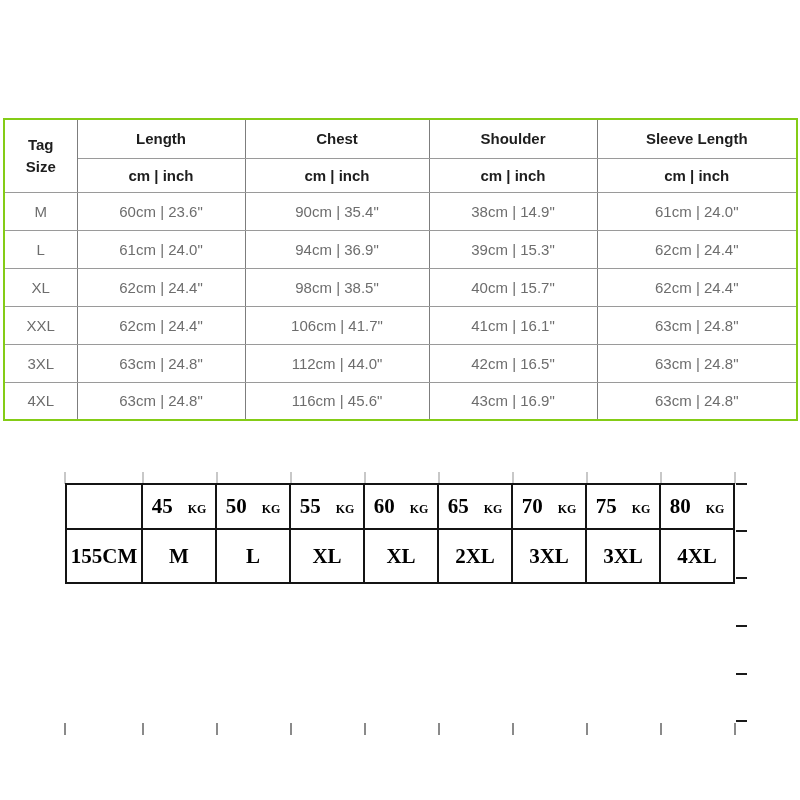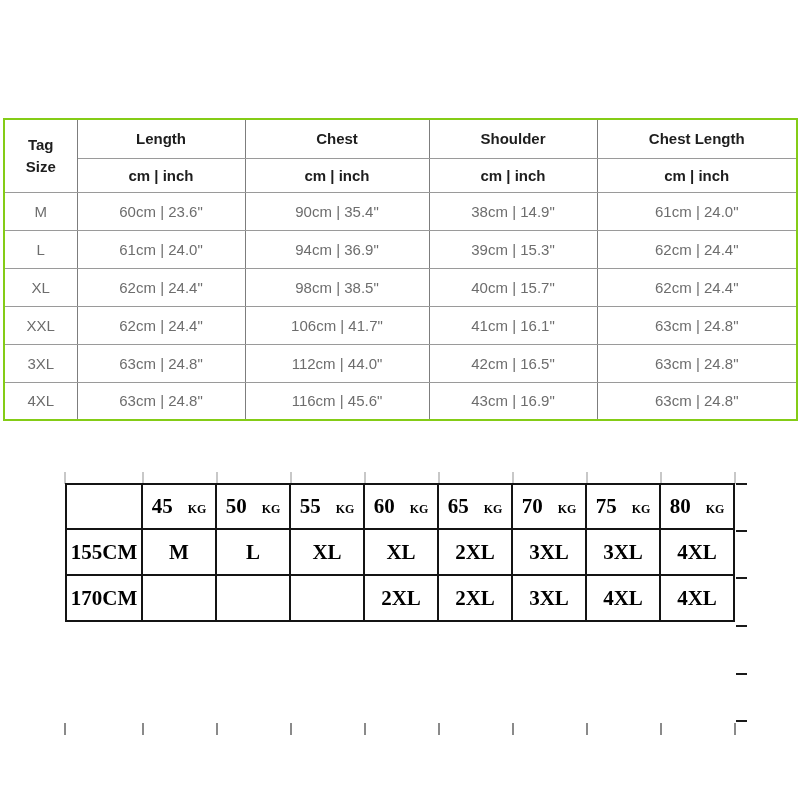--- a/index.html
+++ b/index.html
@@ -32,21 +32,21 @@
   .weight-table{
     position:absolute;left:65px;top:483px;
     border:2px solid #141414;
     font-family:"Liberation Serif","DejaVu Serif",serif;
   }
   .weight-table th,.weight-table td{
     border:2px solid #141414;text-align:center;vertical-align:middle;padding:0;
     font-weight:bold;color:#000;font-size:21px;
   }
   .weight-table thead tr{height:45px;}
-  .weight-table tbody tr{height:46px;}
+  .weight-table tbody tr{height:54px;}
   .weight-table .kg{font-size:12px;letter-spacing:0;margin-left:15px;}
 
   
   .grid-ticks{position:absolute;left:55px;top:468px;pointer-events:none;}
 </style>
 </head>
 <body>
 
 <table class="size-table">
   <colgroup>
@@ -58,21 +58,21 @@
     </colgroup>
   <thead>
     <tr class="hdr1" id="sc-row1">
       <th class="corner" rowspan="2">
         <div>Tag</div>
         <div>Size</div>
       </th>
     <th>Length</th>
         <th>Chest</th>
         <th>Shoulder</th>
-        <th>Chest Length</th>
+        <th>Sleeve Length</th>
       </tr>
     <tr class="hdr2" id="sc-row2">
         <th>cm | inch</th>
         <th>cm | inch</th>
         <th>cm | inch</th>
         <th>cm | inch</th>
       </tr>
   </thead>
   <tbody id="sc-body">
       <tr>
@@ -162,25 +162,14 @@
         <th>155CM</th>
         <td>M</td>
         <td>L</td>
         <td>XL</td>
         <td>XL</td>
         <td>2XL</td>
         <td>3XL</td>
         <td>3XL</td>
         <td>4XL</td>
       </tr>
-      <tr>
-        <th>170CM</th>
-        <td></td>
-        <td></td>
-        <td></td>
-        <td>2XL</td>
-        <td>2XL</td>
-        <td>3XL</td>
-        <td>4XL</td>
-        <td>4XL</td>
-      </tr>
     </tbody>
 </table>
 
 </body></html>

